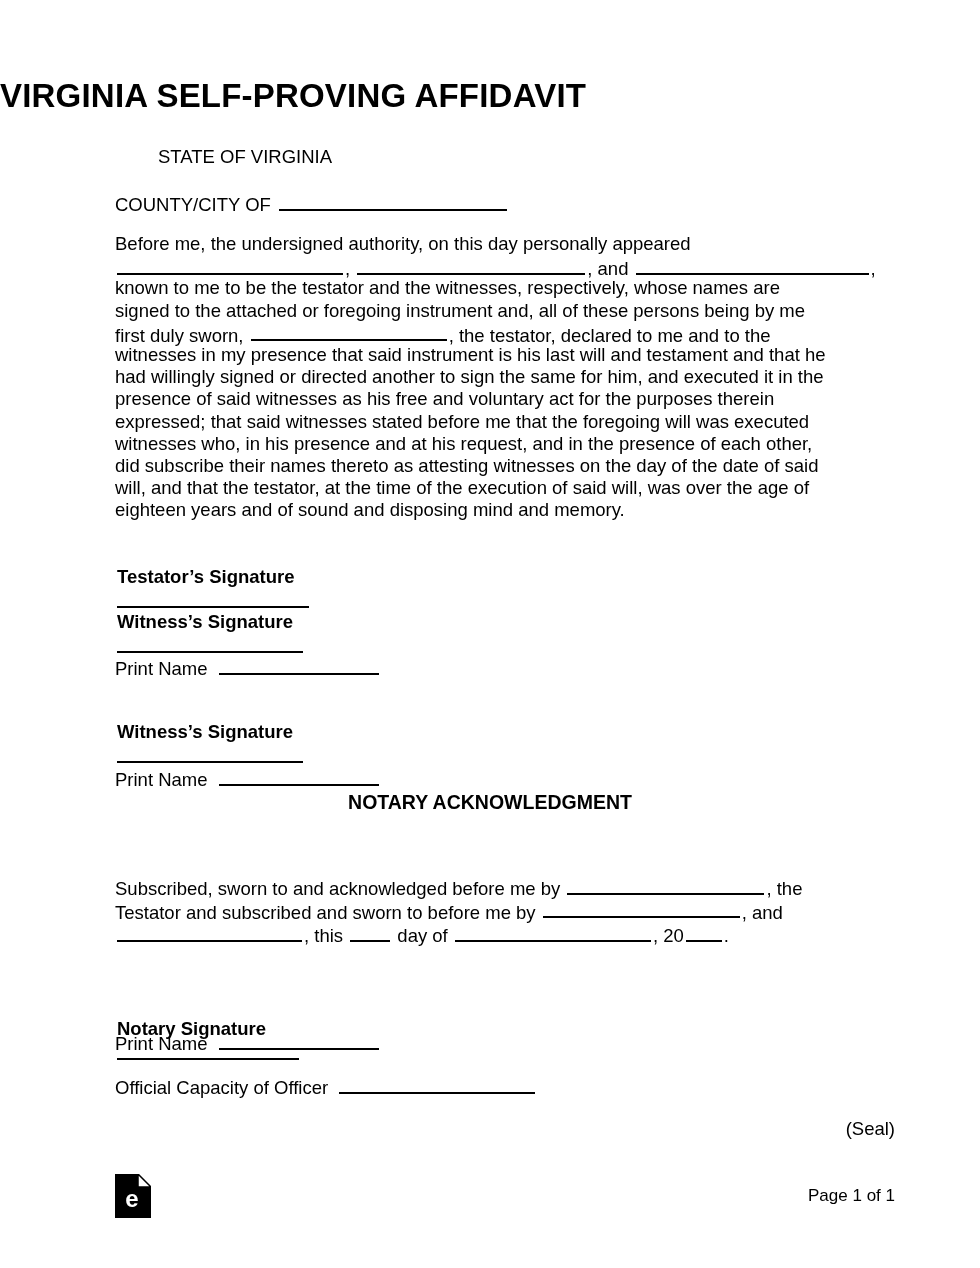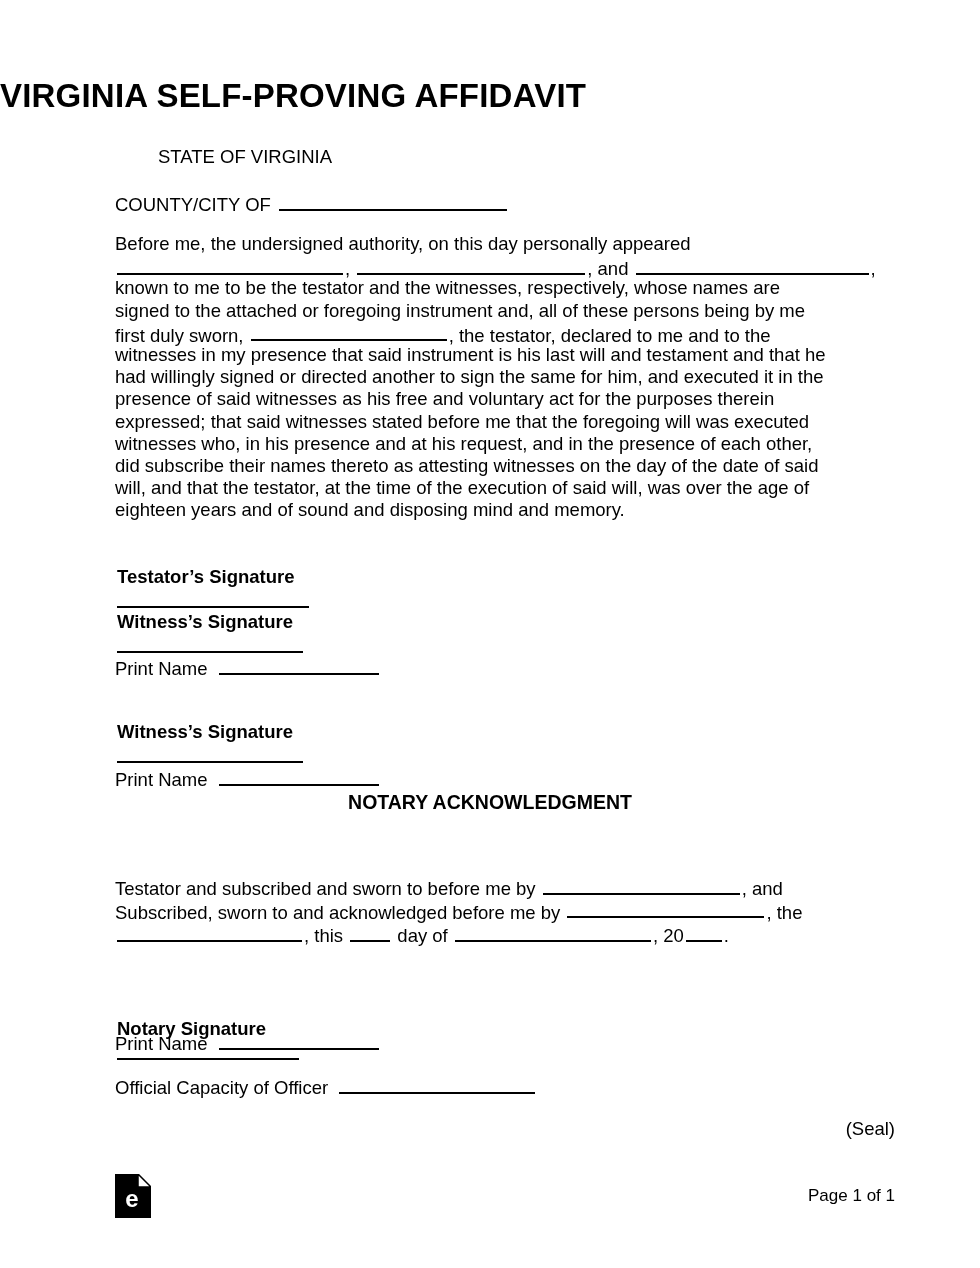--- a/index.html
+++ b/index.html
@@ -231,27 +231,27 @@
 
   <div class="sig-row" id="witness2-name">
     <span class="lbl">Print Name</span>
     <span class="rule w-print"></span>
   </div>
 
   <div class="notary-heading">NOTARY ACKNOWLEDGMENT</div>
 
   <div class="notary-block">
     <span class="ln">
+      <span>Subscribed, sworn to and acknowledged before me by</span>
+      <span class="rule w-notary1"></span><span>, the</span>
+    </span>
+
+    <span class="ln">
       <span>Testator and subscribed and sworn to before me by</span>
       <span class="rule w-notary2"></span><span>, and</span>
-    </span>
-
-    <span class="ln">
-      <span>Subscribed, sworn to and acknowledged before me by</span>
-      <span class="rule w-notary1"></span><span>, the</span>
     </span>
 
     <span class="ln">
       <span class="rule w-notary3"></span><span>, this</span>
       <span class="rule w-day"></span>
       <span>day of</span>
       <span class="rule w-month"></span><span>, 20</span><span class="rule w-year"></span><span>.</span>
     </span>
   </div>
 

